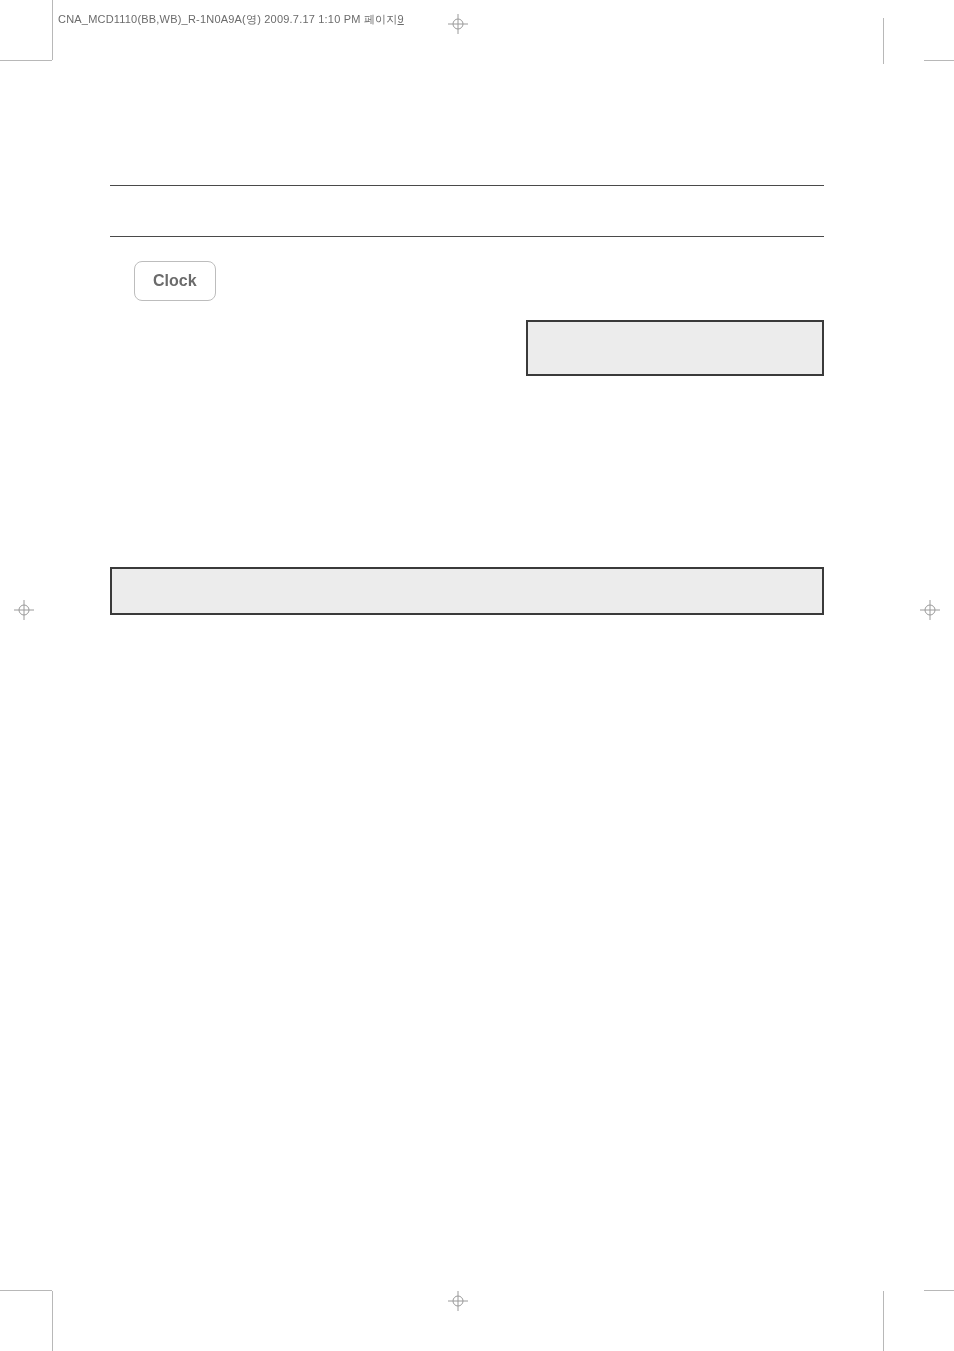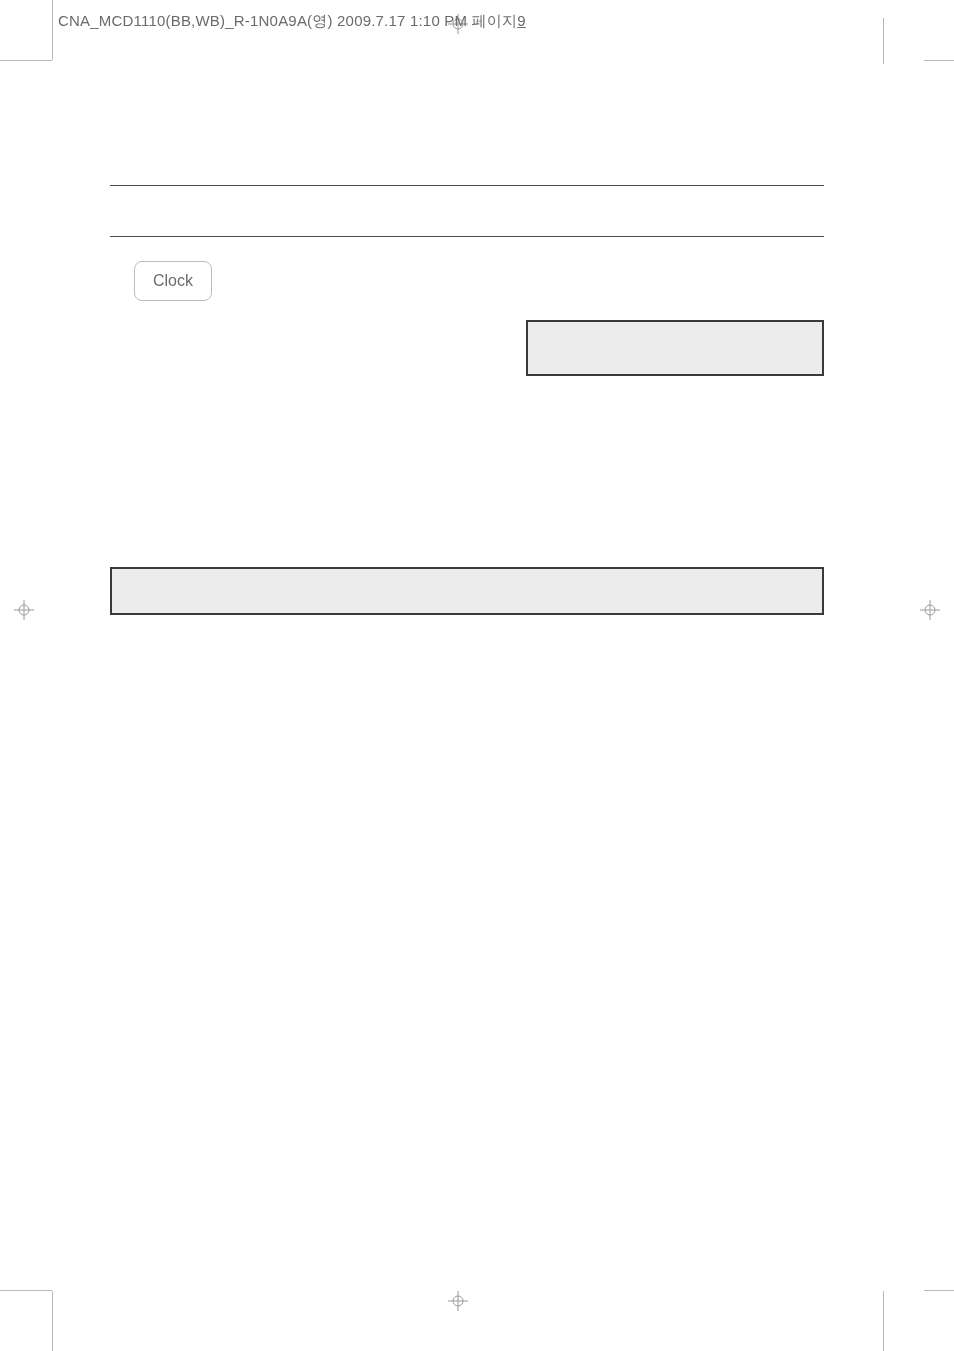--- a/index.html
+++ b/index.html
@@ -37,21 +37,21 @@
     width: 20px;
     height: 20px;
   }
   .reg svg { display: block; }
 
   
   .file-line {
     position: absolute;
     top: 12px;
     left: 58px;
-    font-size: 15px;
+    font-size: 11px;
     color: #6b6b6b;
     letter-spacing: 0.2px;
     white-space: nowrap;
   }
   .file-line .pgnum {
     text-decoration: underline;
   }
 
   
   .page {
@@ -72,21 +72,21 @@
     background: #4a4a4a;
     width: 100%;
     margin-bottom: 24px;
   }
 
   .clock-btn {
     display: inline-block;
     border: 1px solid #bdbdbd;
     border-radius: 8px;
     padding: 10px 18px;
-    font-weight: normal;
+    font-weight: bold;
     font-size: 16px;
     color: #6b6b6b;
     margin-left: 24px;
     background: #ffffff;
   }
 
   .right-box {
     position: absolute;
     top: 135px;
     right: 0;

